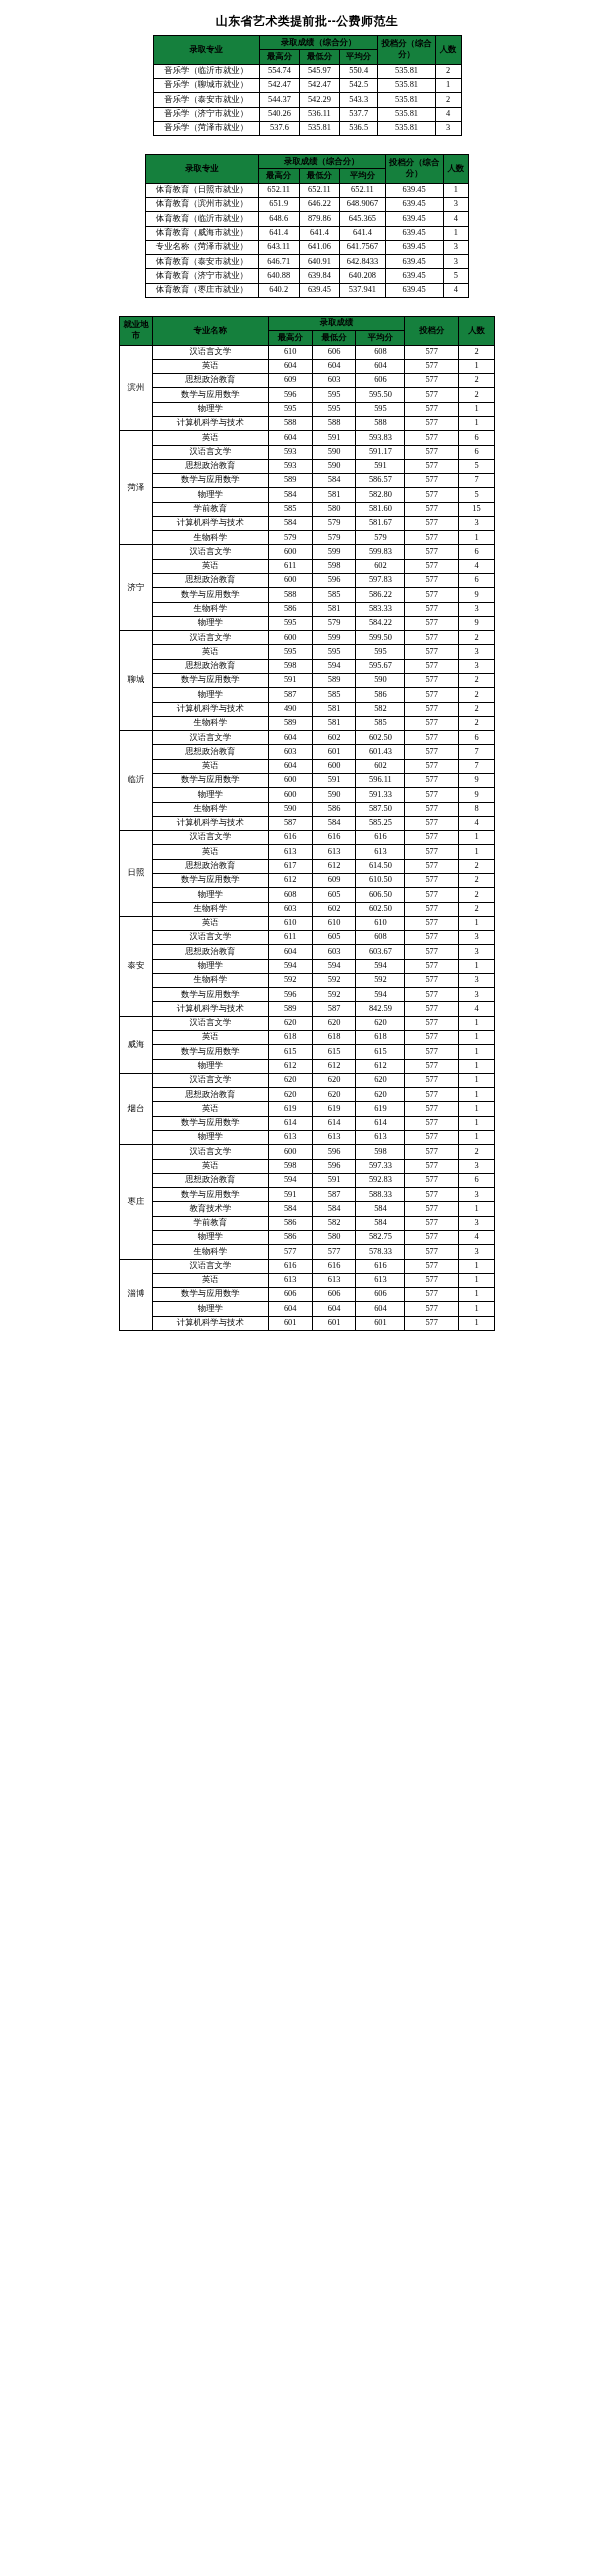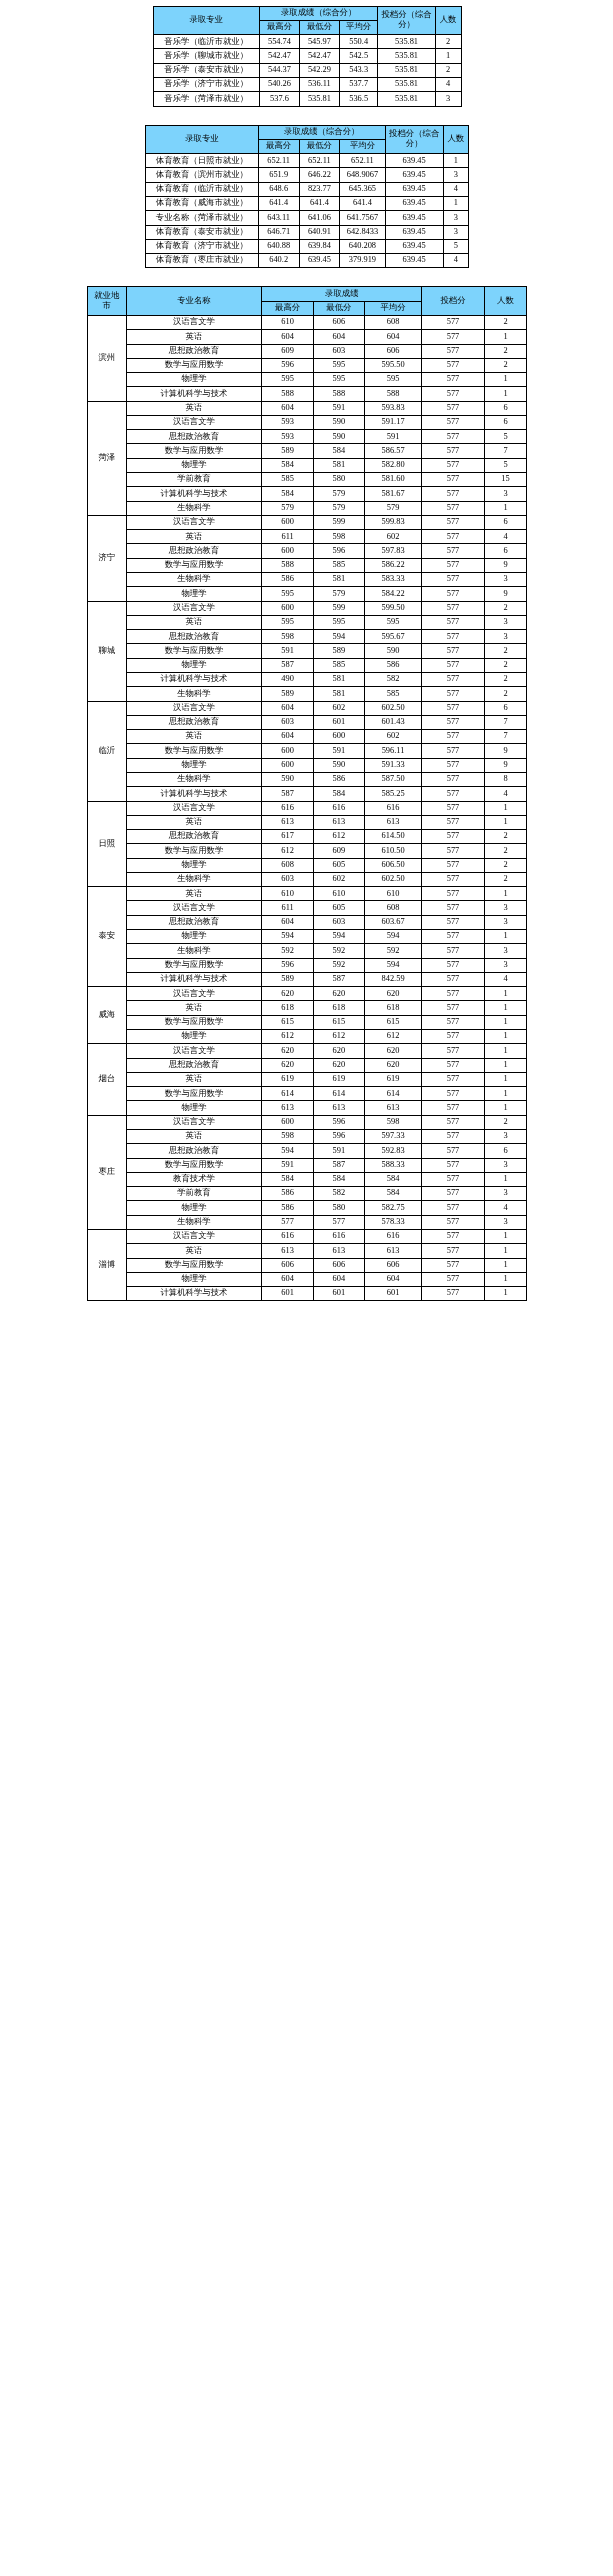--- a/index.html
+++ b/index.html
@@ -3,34 +3,35 @@
 <meta charset="utf-8">
 <style>
   html,body{margin:0;padding:0;background:#ffffff;}
   body{font-family:"Liberation Serif","DejaVu Serif",serif;color:#000;width:614px;}
   .page{width:614px;box-sizing:border-box;padding:5.6px 0 21px 0;}
   .block{margin-bottom:18px;}
   .title{text-align:center;font-size:12px;font-weight:bold;letter-spacing:0.4px;margin:7px 0 5.6px 0;font-family:"Liberation Sans","DejaVu Sans",sans-serif;}
   table{border-collapse:collapse;margin:0 auto;font-size:8.4px;background:#fff;}
   table.t1{width:309px;}
   table.t2{width:324px;}
-  table.t3{width:440px;}
+  table.t3{width:376px;}
   th,td{border:0.7px solid #000;text-align:center;vertical-align:middle;padding:1.4px 2.1px;line-height:1.25;font-size:8.4px;}
-  th{background:#7dd3fc;font-weight:normal;}
+  th{background:#15803d;font-weight:bold;}
   td.major{white-space:nowrap;}
   .city{width:28px;}
   
   .wrap{width:614px;}
 </style>
 </head>
 <body>
 
 <div class="page wrap">
 
   <div class="block">
+    <div class="title">山东省艺术类提前批--公费师范生</div>
     <table class="t1">
       <thead>
         <tr>
           <th rowspan="2" style="width:112px">录取专业</th>
           <th colspan="3">录取成绩（综合分）</th>
           <th rowspan="2" style="width:70px">投档分（综合分）</th>
           <th rowspan="2" style="width:28px">人数</th>
         </tr>
         <tr>
           <th style="width:42px">最高分</th>
@@ -111,21 +112,21 @@
           <td class="major">体育教育（滨州市就业）</td>
           <td>651.9</td>
           <td>646.22</td>
           <td>648.9067</td>
           <td>639.45</td>
           <td>3</td>
         </tr>
         <tr>
           <td class="major">体育教育（临沂市就业）</td>
           <td>648.6</td>
-          <td>823.77</td>
+          <td>879.86</td>
           <td>645.365</td>
           <td>639.45</td>
           <td>4</td>
         </tr>
         <tr>
           <td class="major">体育教育（威海市就业）</td>
           <td>641.4</td>
           <td>641.4</td>
           <td>641.4</td>
           <td>639.45</td>
@@ -152,21 +153,21 @@
           <td>640.88</td>
           <td>639.84</td>
           <td>640.208</td>
           <td>639.45</td>
           <td>5</td>
         </tr>
         <tr>
           <td class="major">体育教育（枣庄市就业）</td>
           <td>640.2</td>
           <td>639.45</td>
-          <td>379.919</td>
+          <td>537.941</td>
           <td>639.45</td>
           <td>4</td>
         </tr>
       </tbody>
     </table>
   </div>
 
   <div class="block">
     <table class="t3">
       <thead>

